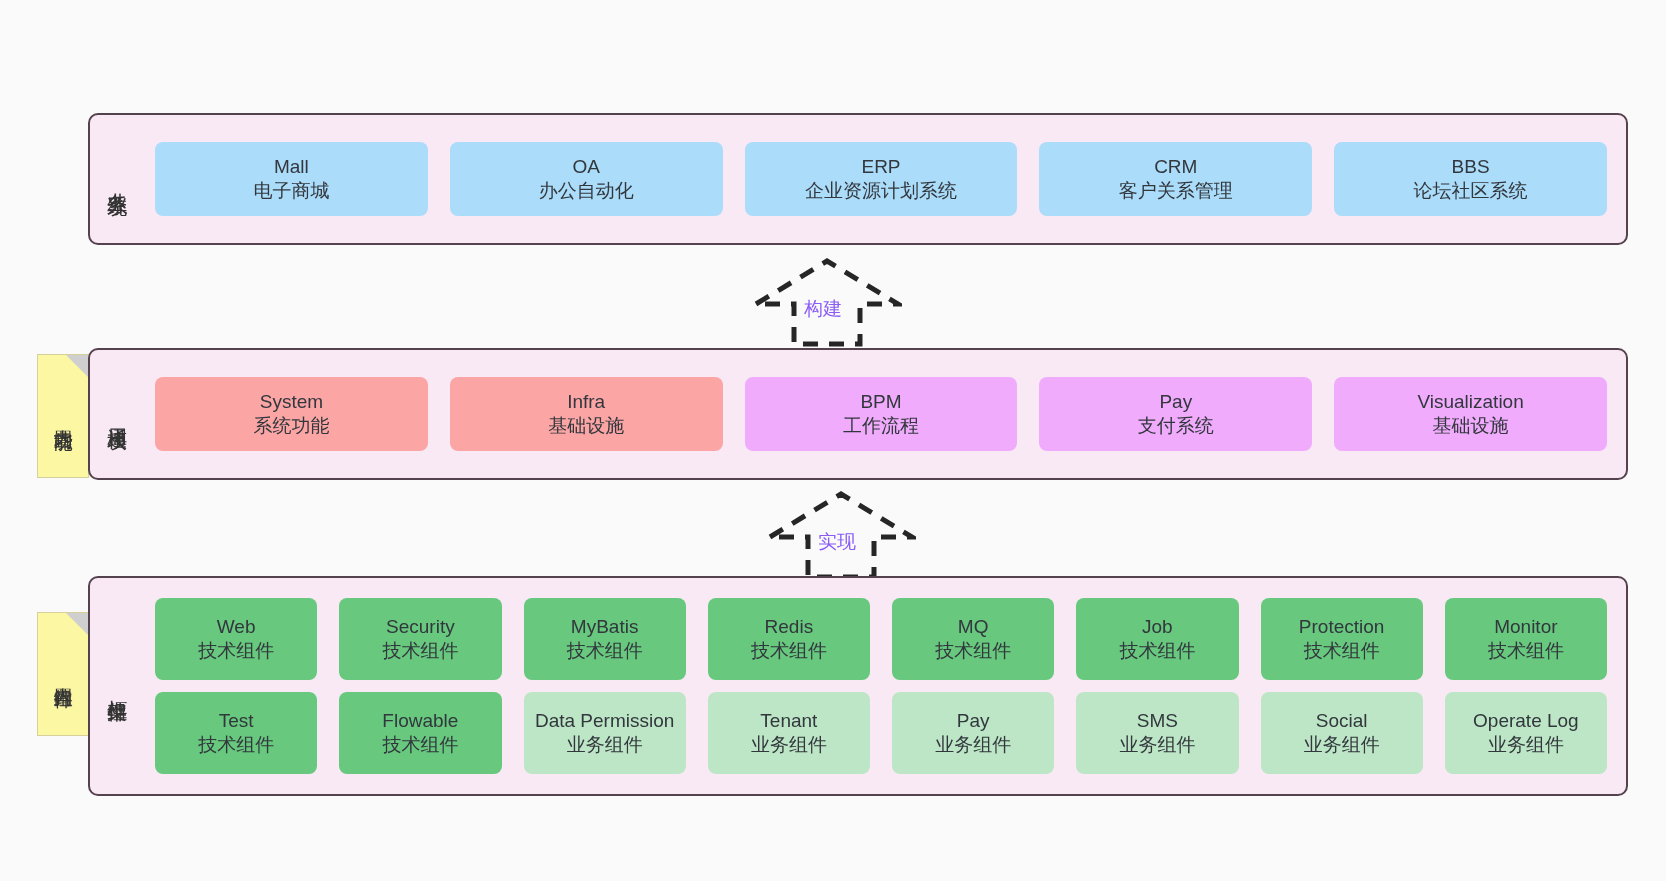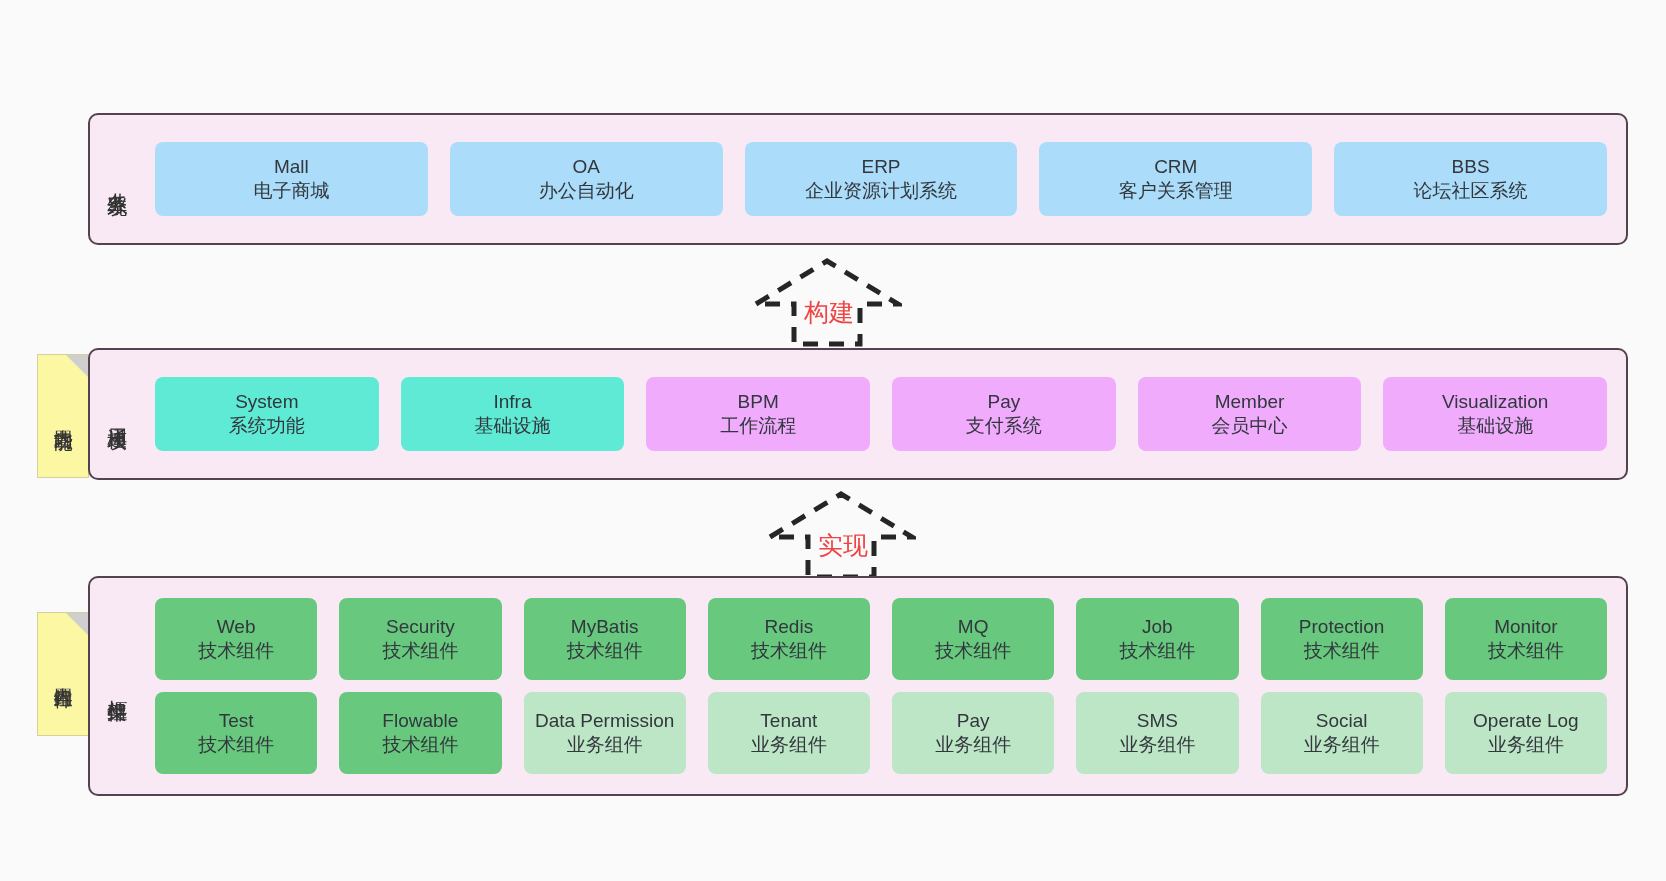--- a/index.html
+++ b/index.html
@@ -76,21 +76,21 @@
     line-height: 1.25;
     color: #32373d;
     box-sizing: border-box;
     padding: 4px 6px;
     user-select: none;
   }
   .card .t1 { display: block; }
   .card .t2 { display: block; }
 
   .card-blue  { background: #abdcfa; }
-  .card-red   { background: #5eead4; }
+  .card-red   { background: #fca5a5; }
   .card-pink  { background: #f0abfc; }
   .card-green { background: #67c87e; }
   .card-lgreen{ background: #bde6c6; }
 
   
   .band-business { left: 88px; top: 113px; width: 1540px; height: 132px; }
   .band-business .card { height: 74px; }
 
   .band-common { left: 88px; top: 348px; width: 1540px; height: 132px; }
   .band-common .card { height: 74px; }
@@ -130,22 +130,22 @@
   .note-frame  { left: 37px; top: 612px; height: 124px; }
 
   
   .arrow {
     position: absolute;
     user-select: none;
   }
   .arrow svg { display: block; }
   .arrow-label {
     position: absolute;
-    font-size: 25px;
-    color: #ef4444;
+    font-size: 19px;
+    color: #8b5cf6;
     background: transparent;
     white-space: nowrap;
     user-select: none;
     font-family: Liberation Mono, monospace;
   }
   .arrow-build  { left: 752px; top: 256px; }
   .arrow-impl   { left: 766px; top: 489px; }
 </style>
 </head>
 <body>
@@ -211,24 +211,20 @@
         </div>
         <div class="card card-pink">
           <span class="t1">BPM</span>
           <span class="t2">工作流程</span>
         </div>
         <div class="card card-pink">
           <span class="t1">Pay</span>
           <span class="t2">支付系统</span>
         </div>
         <div class="card card-pink">
-          <span class="t1">Member</span>
-          <span class="t2">会员中心</span>
-        </div>
-        <div class="card card-pink">
           <span class="t1">Visualization</span>
           <span class="t2">基础设施</span>
         </div>
       </div>
     </div>
   </div>
 
   <div class="arrow arrow-impl">
     <svg width="150" height="92" viewBox="0 0 150 92">
       <path d="M 4 48 L 75 5 L 146 48 L 108 48 L 108 88 L 42 88 L 42 48 Z" fill="none" stroke="#262626" stroke-width="5" stroke-dasharray="15,11" stroke-linejoin="miter" stroke-linecap="butt"></path>

